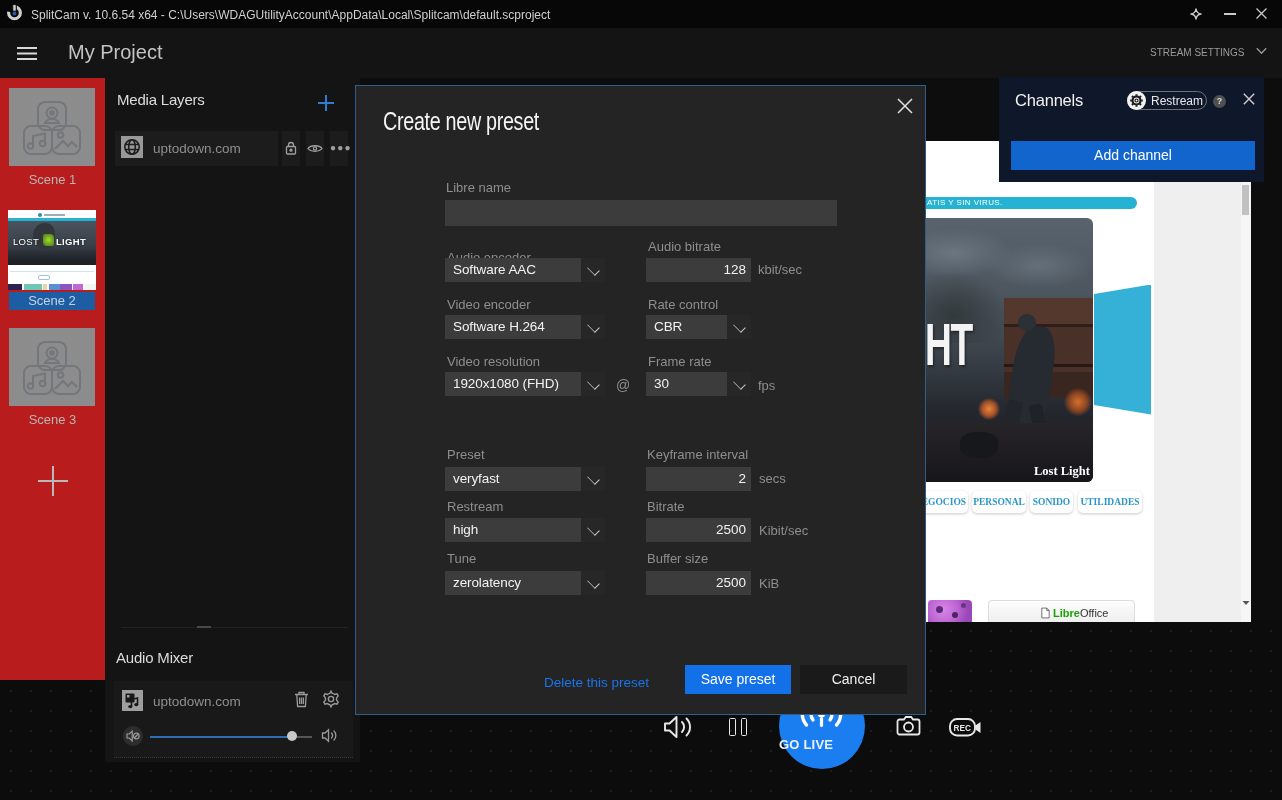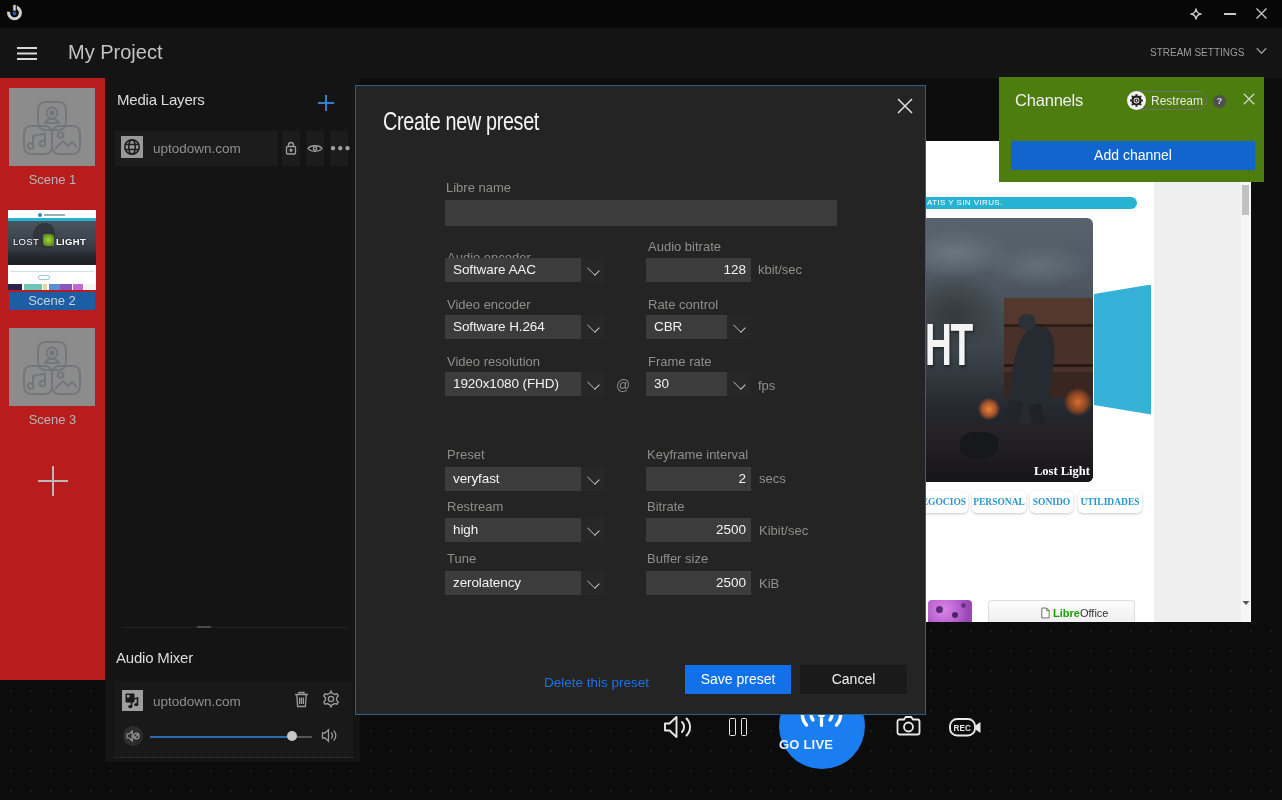--- a/index.html
+++ b/index.html
@@ -26,20 +26,21 @@
 </head>
 <body>
 <div id="stage">
 
   <div class="abs" style="left:0;top:0;width:1282px;height:28px;background:#070707;">
     <svg class="abs" style="left:6px;top:4px;" width="17" height="17" viewBox="0 0 17 17">
       <circle cx="8.5" cy="8.8" r="5.9" fill="none" stroke="#cfcfcf" stroke-width="3.1" stroke-dasharray="31.1 6" stroke-dashoffset="3" transform="rotate(-90 8.5 8.8)"></circle>
       <rect x="6.7" y="0.2" width="3.6" height="7.2" rx="1.5" fill="#cfcfcf" stroke="#0a0a0a" stroke-width="1.1"></rect>
       <circle cx="8.5" cy="9.6" r="2" fill="#2b55a0"></circle>
     </svg>
+    <div class="abs" style="left:31px;top:8px;font-size:12px;color:#cfcfcf;">SplitCam v. 10.6.54 x64 - C:\Users\WDAGUtilityAccount\AppData\Local\Splitcam\default.scproject</div>
 
     <svg class="abs" style="left:1190px;top:8px;" width="12" height="12" viewBox="0 0 12 12">
       <path d="M6 1 C6.4 3.8 8.2 5.6 11 6 C8.2 6.4 6.4 8.2 6 11 C5.6 8.2 3.8 6.4 1 6 C3.8 5.6 5.6 3.8 6 1 Z" fill="none" stroke="#c9c9c9" stroke-width="1.5" stroke-linejoin="round"></path>
     </svg>
     <div class="abs" style="left:1224px;top:13px;width:12px;height:1.6px;background:#c9c9c9;"></div>
     <svg class="abs" style="left:1256px;top:8px;" width="11" height="11" viewBox="0 0 11 11">
       <path d="M0.5 0.5 L10.5 10.5 M10.5 0.5 L0.5 10.5" stroke="#c9c9c9" stroke-width="1.3"></path>
     </svg>
   </div>
 
@@ -290,21 +291,21 @@
       <circle cx="12.5" cy="12" r="4.5" fill="none" stroke="#e8e8e8" stroke-width="1.8"></circle>
     </svg>
 
     <svg class="abs" style="left:949px;top:718px;" width="33" height="19" viewBox="0 0 33 19">
       <rect x="1" y="1" width="25" height="16.5" rx="7" fill="none" stroke="#e8e8e8" stroke-width="1.9"></rect>
       <text x="13.2" y="12.8" font-size="8.2" font-weight="bold" fill="#e8e8e8" text-anchor="middle" font-family="Liberation Sans">REC</text>
       <path d="M31.5 4 v11 l-5 -3.5 v-4 z" fill="#e8e8e8"></path>
     </svg>
   </div>
 
-  <div class="abs" style="left:999px;top:77px;width:265px;height:105px;background:#4d7c0f;">
+  <div class="abs" style="left:999px;top:77px;width:265px;height:105px;background:#0f172a;">
     <div class="abs" style="left:16px;top:14px;font-size:16.5px;color:#f0f0f0;letter-spacing:-0.2px;">Channels</div>
     <div class="abs" style="left:128px;top:14px;width:80px;height:19px;border:1px solid #6f6f6f;border-radius:10px;"></div>
     <div class="abs" style="left:128px;top:14px;width:19px;height:19px;border-radius:50%;background:#f2f2f2;">
       <svg width="19" height="19" viewBox="0 0 19 19">
       <g stroke="#1a1a1a" fill="none">
       <circle cx="9.5" cy="9.5" r="4" stroke-width="2.2"></circle>
       <circle cx="9.5" cy="9.5" r="1.5" stroke-width="1.2"></circle>
       <g stroke-width="2.1">
         <path d="M9.5 3.2 v1.6 M9.5 14.2 v1.6 M3.2 9.5 h1.6 M14.2 9.5 h1.6 M5 5 l1.2 1.2 M12.8 12.8 L14 14 M14 5 l-1.2 1.2 M6.2 12.8 L5 14"></path>
       </g>

